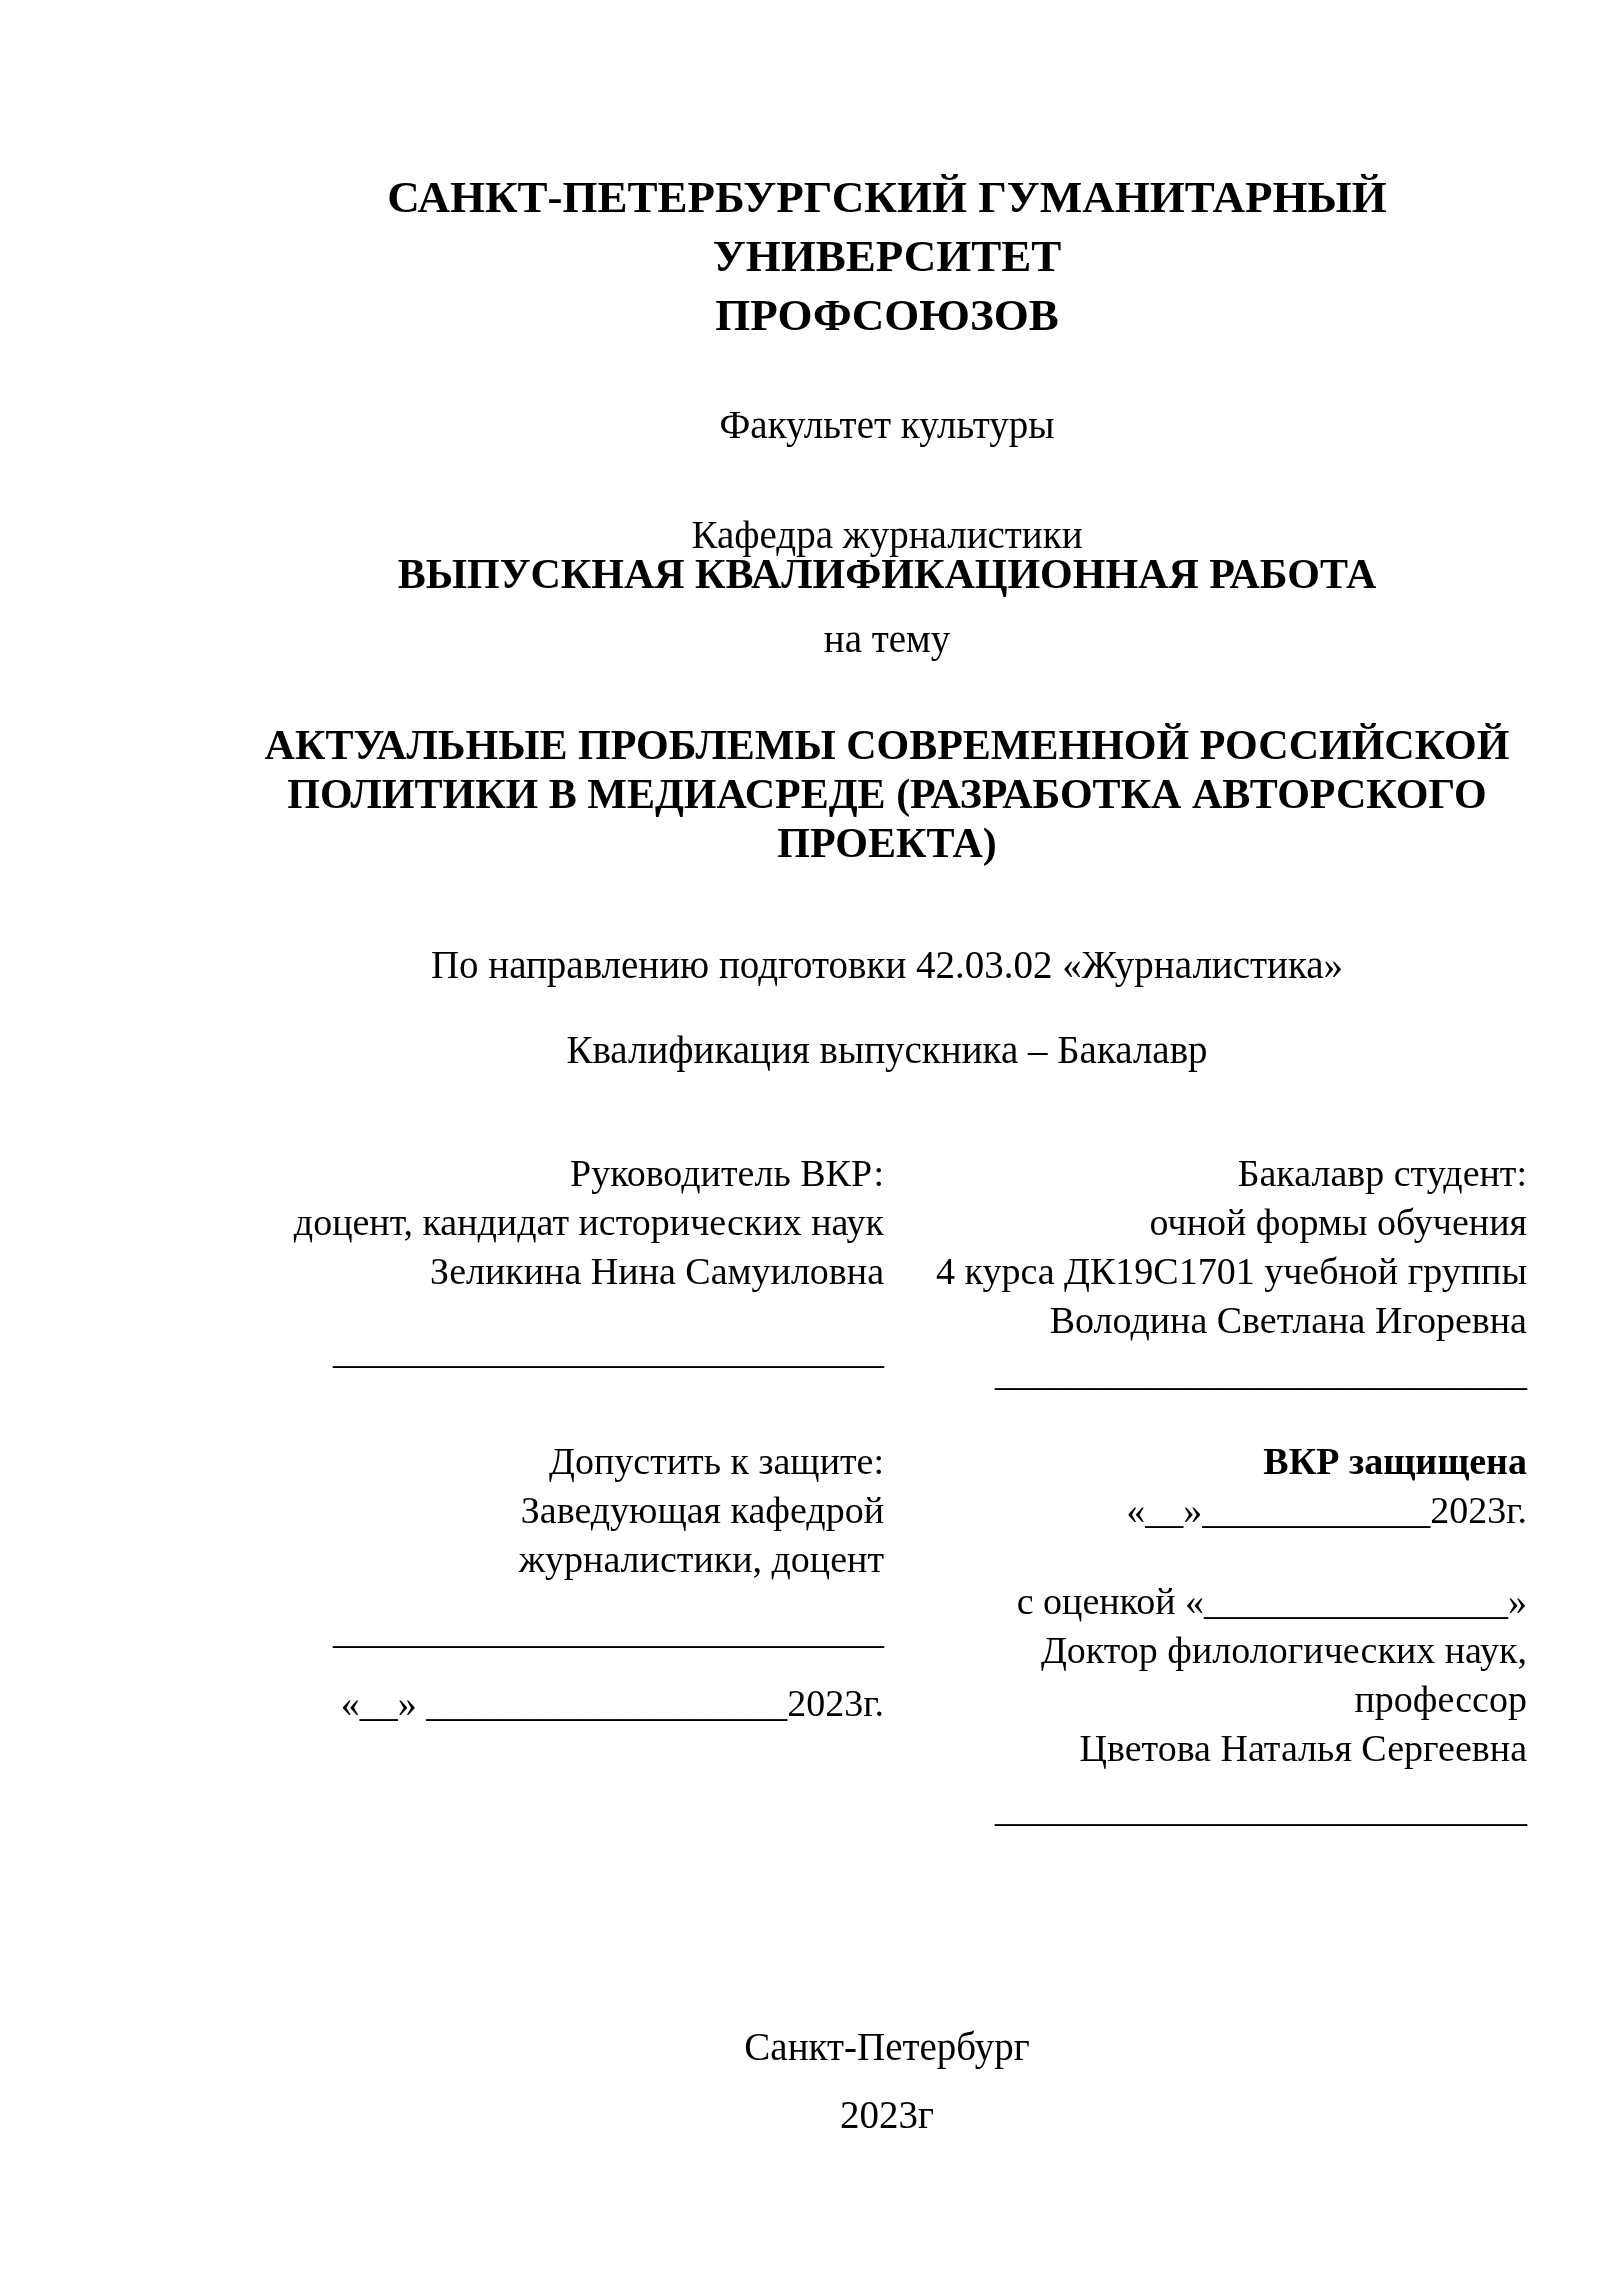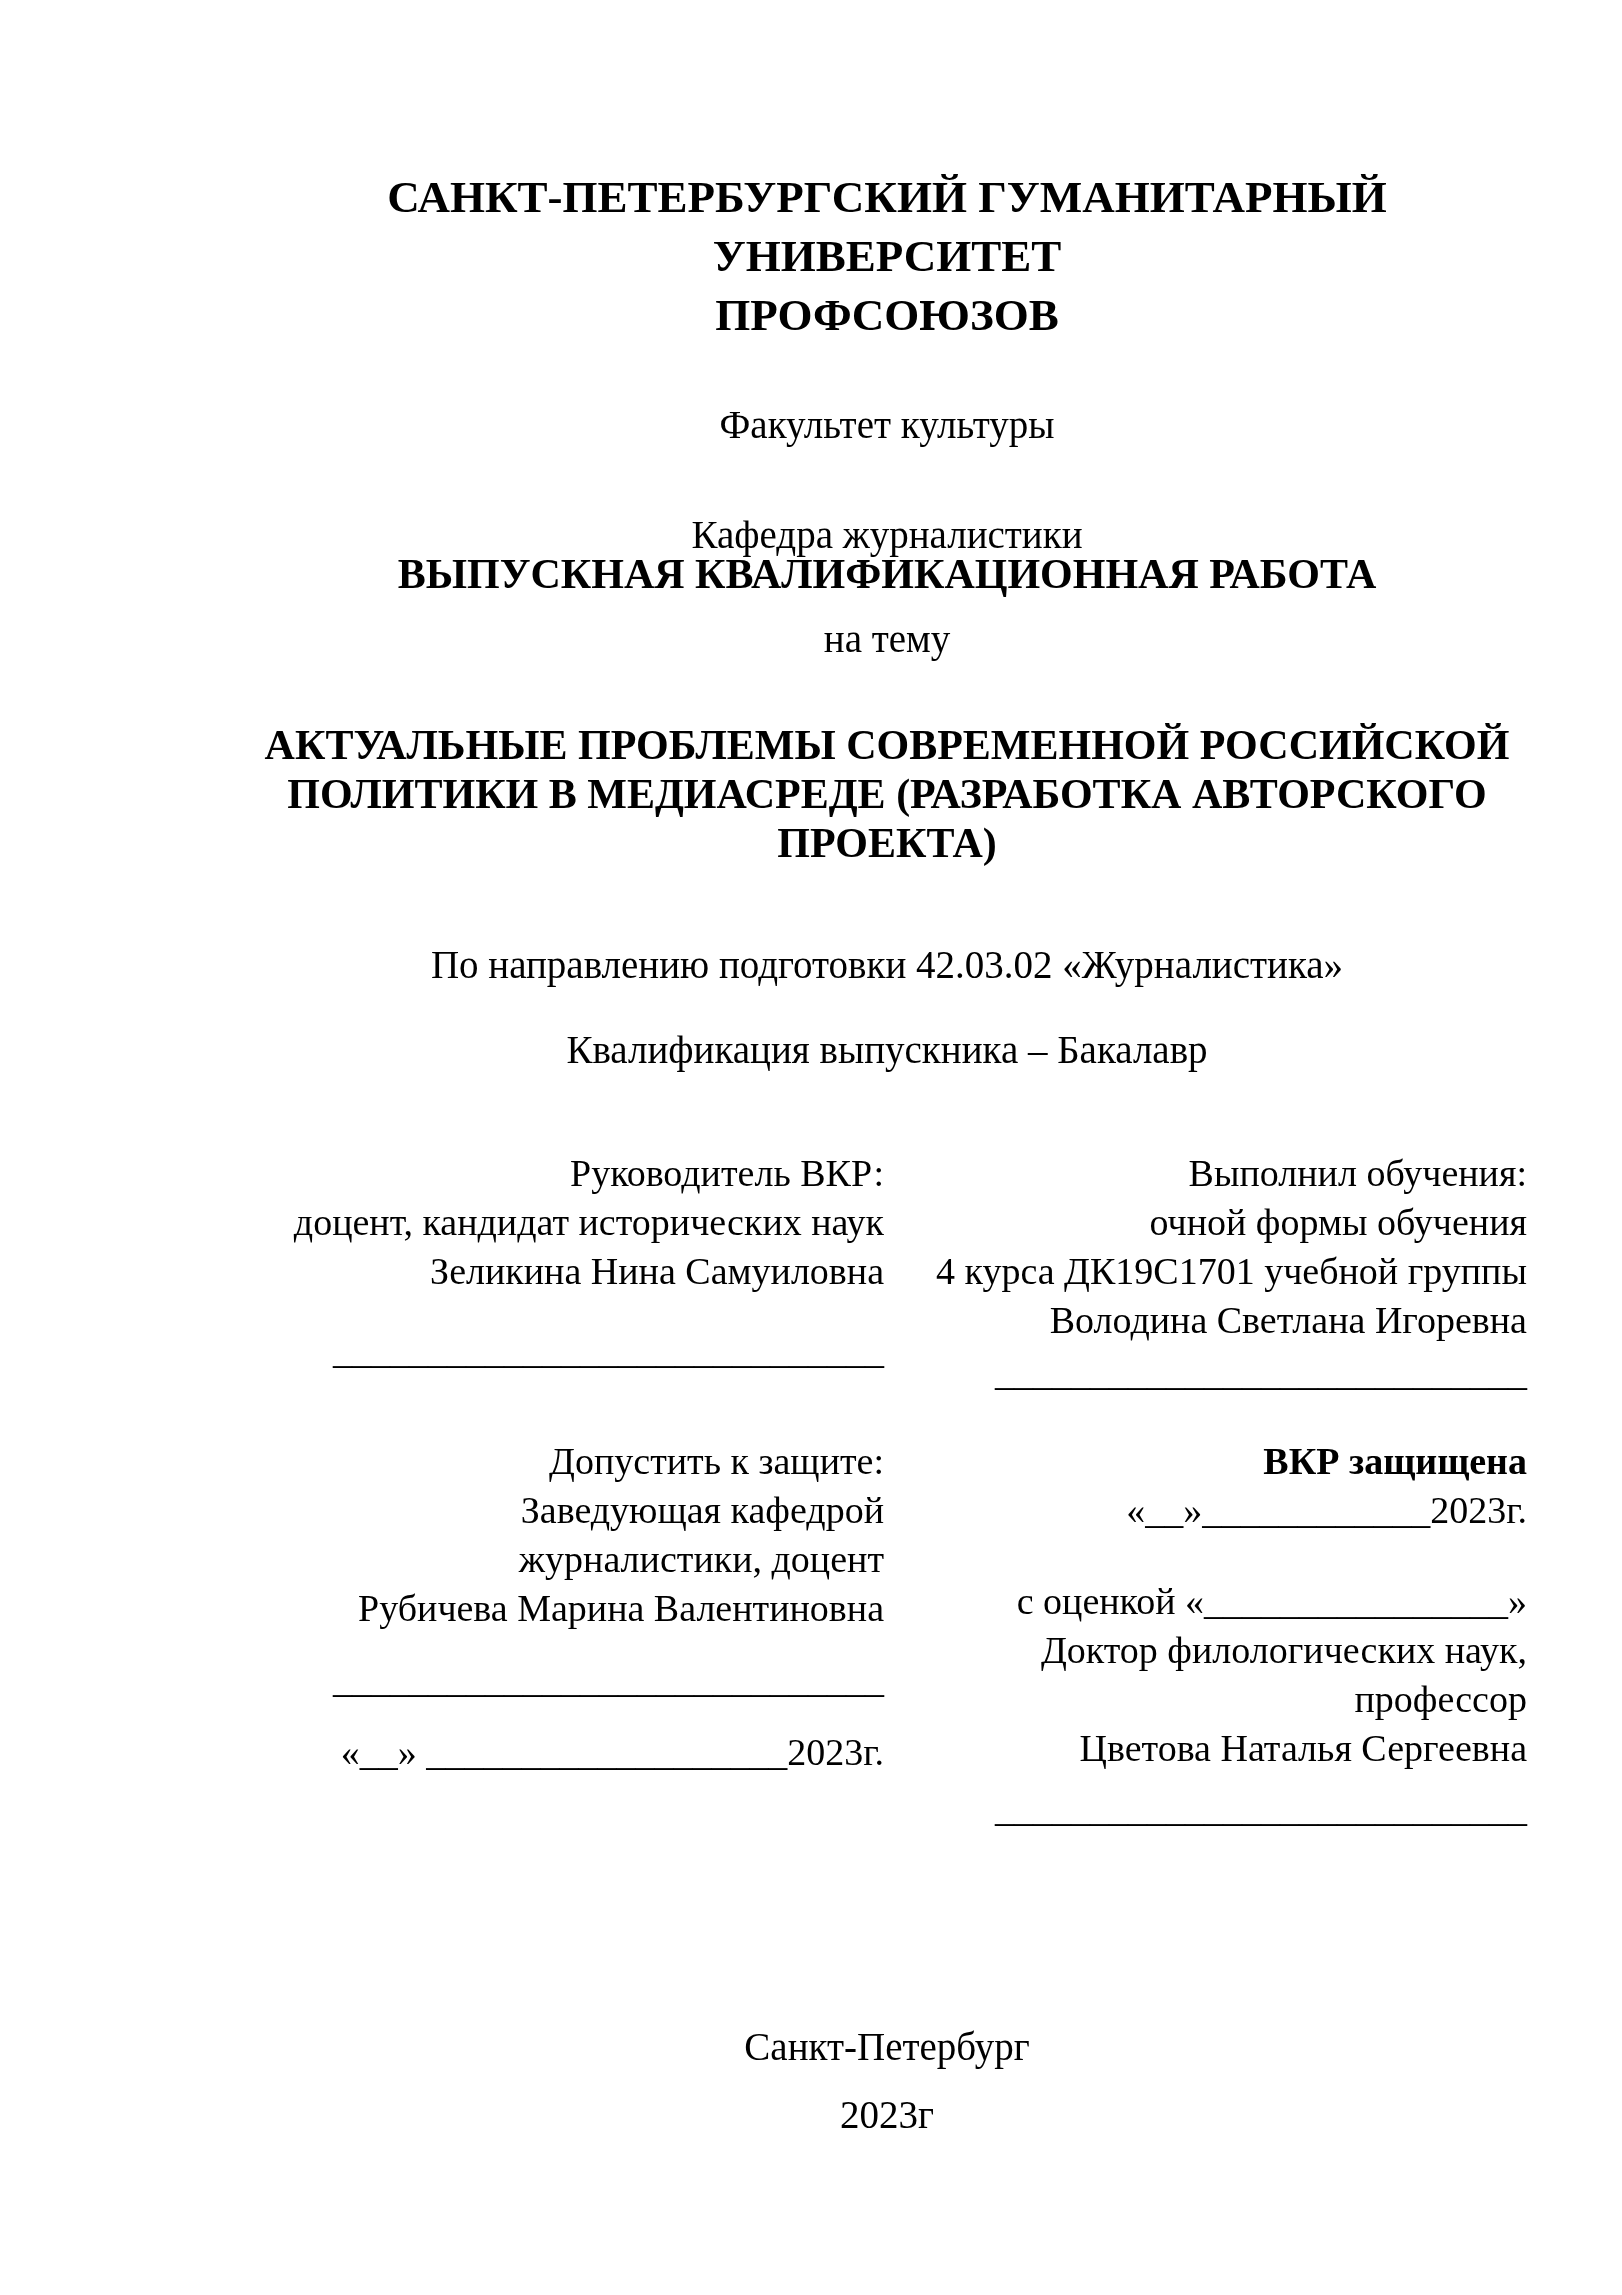--- a/index.html
+++ b/index.html
@@ -120,32 +120,31 @@
   <div class="centered qualification">Квалификация выпускника – Бакалавр</div>
 
   <div class="col col-left row1">
     <div>Руководитель ВКР:</div>
     <div>доцент, кандидат исторических наук</div>
     <div>Зеликина Нина Самуиловна</div>
     <div class="sig-r1l">_____________________________</div>
   </div>
 
   <div class="col col-right row1">
-    <div>Выполнил обучения:</div>
+    <div>Бакалавр студент:</div>
     <div>очной формы обучения</div>
     <div>4 курса ДК19С1701 учебной группы</div>
     <div>Володина Светлана Игоревна</div>
     <div class="sig-r1r">____________________________</div>
   </div>
 
   <div class="col col-left row2">
     <div>Допустить к защите:</div>
     <div>Заведующая кафедрой</div>
     <div>журналистики, доцент</div>
-    <div>Рубичева Марина Валентиновна</div>
     <div class="sig-r2l">_____________________________</div>
     <div class="date-r2l">«__» ___________________2023г.</div>
   </div>
 
   <div class="col col-right row2">
     <div class="bold">ВКР защищена</div>
     <div>«__»____________2023г.</div>
     <div class="grade-line">с оценкой «________________»</div>
     <div>Доктор филологических наук,</div>
     <div>профессор</div>

